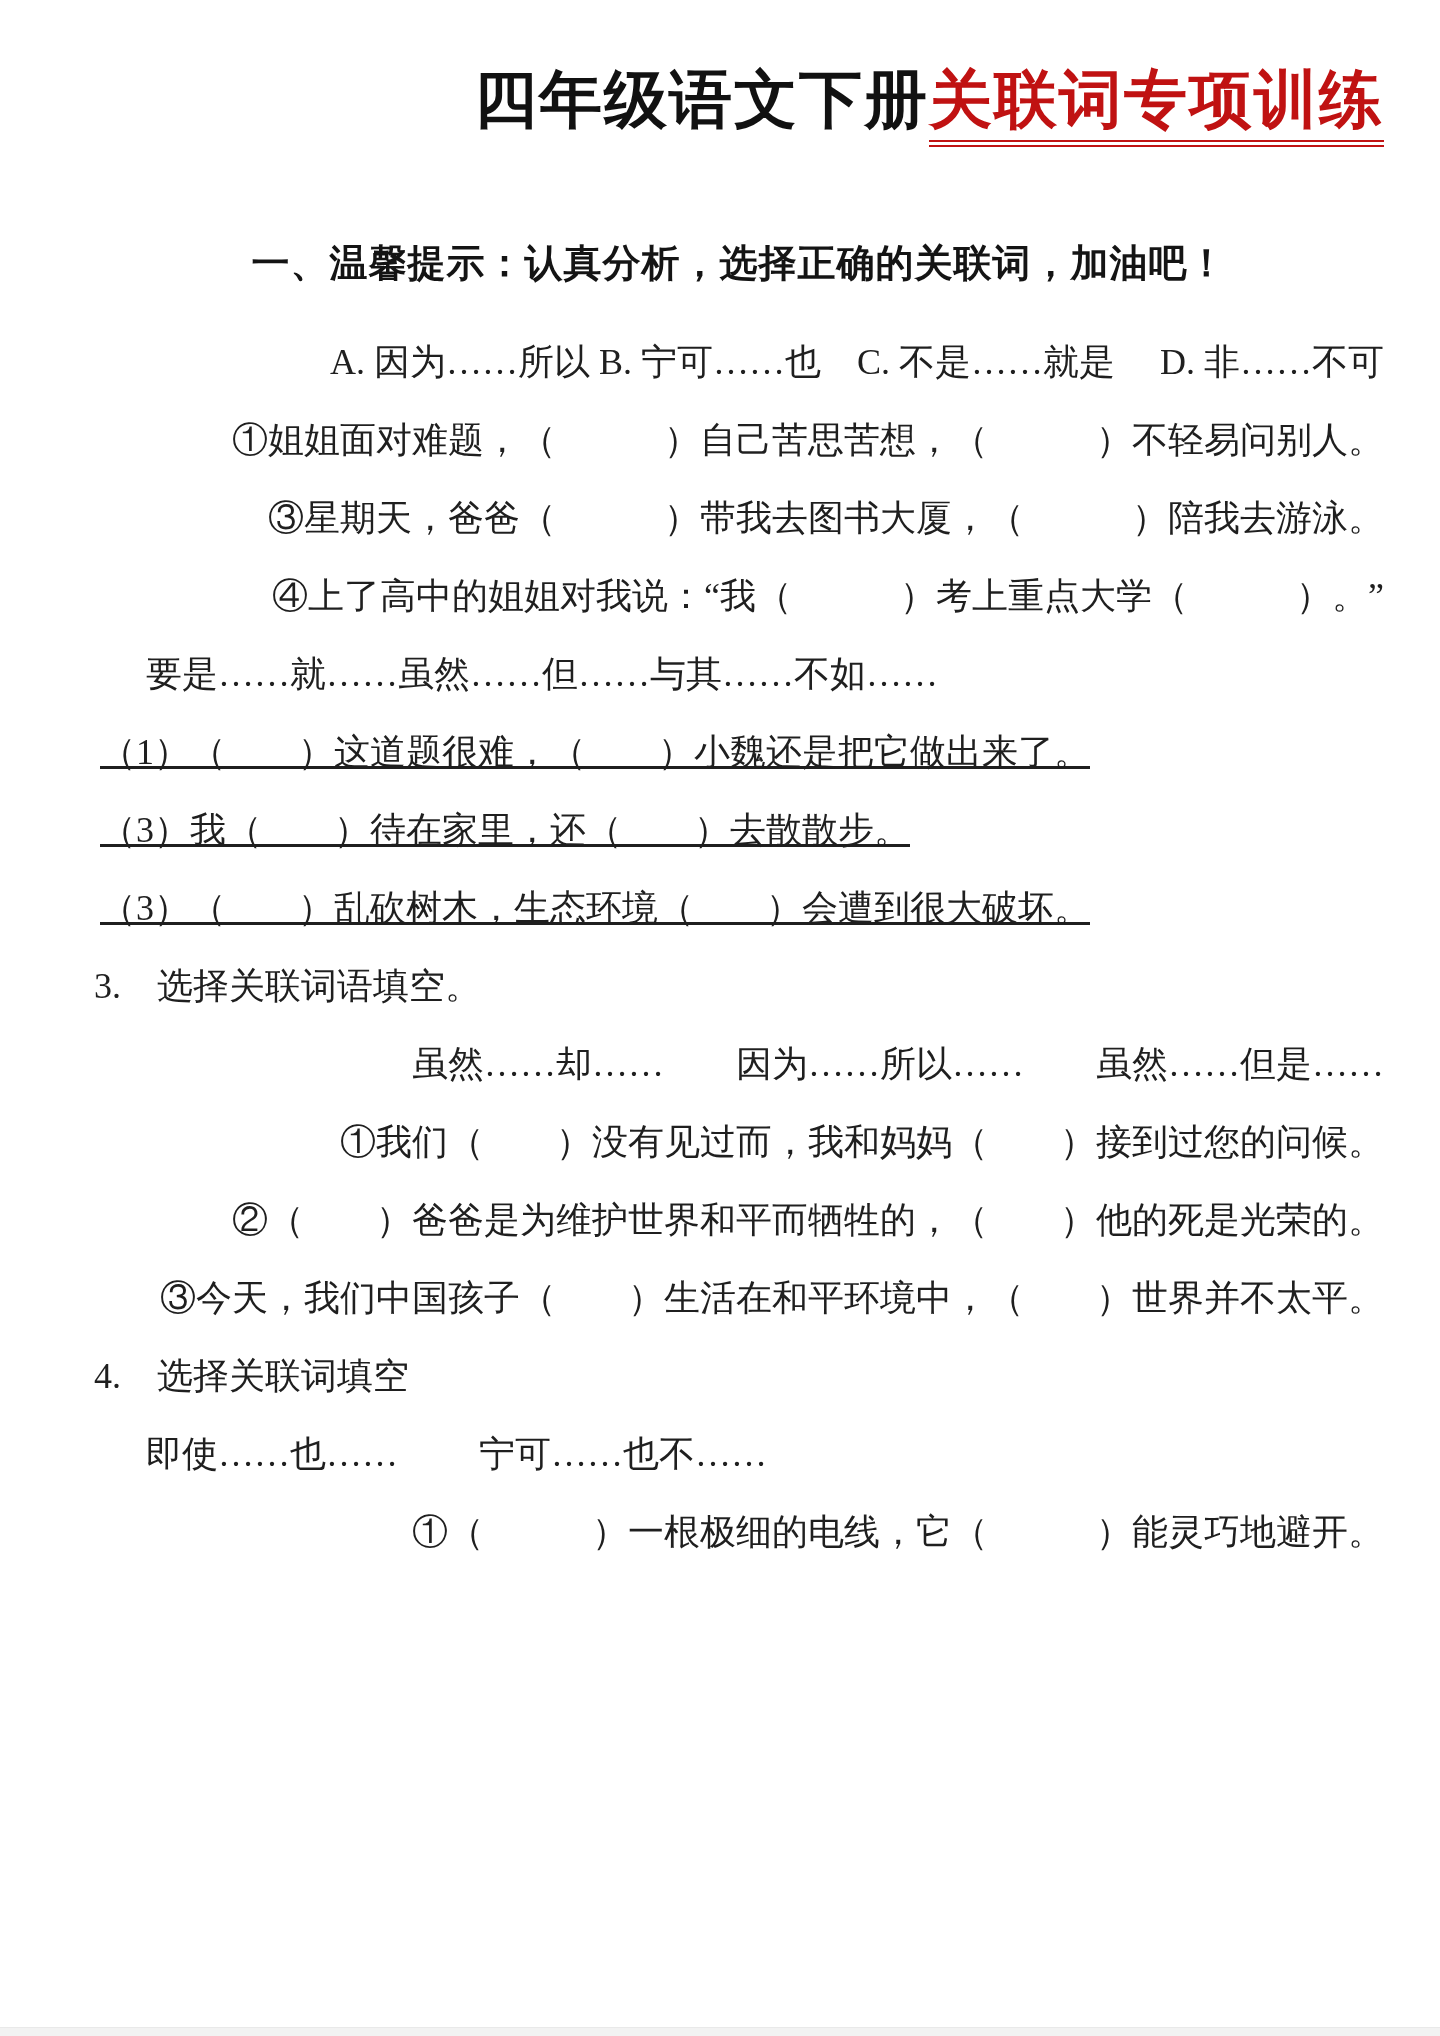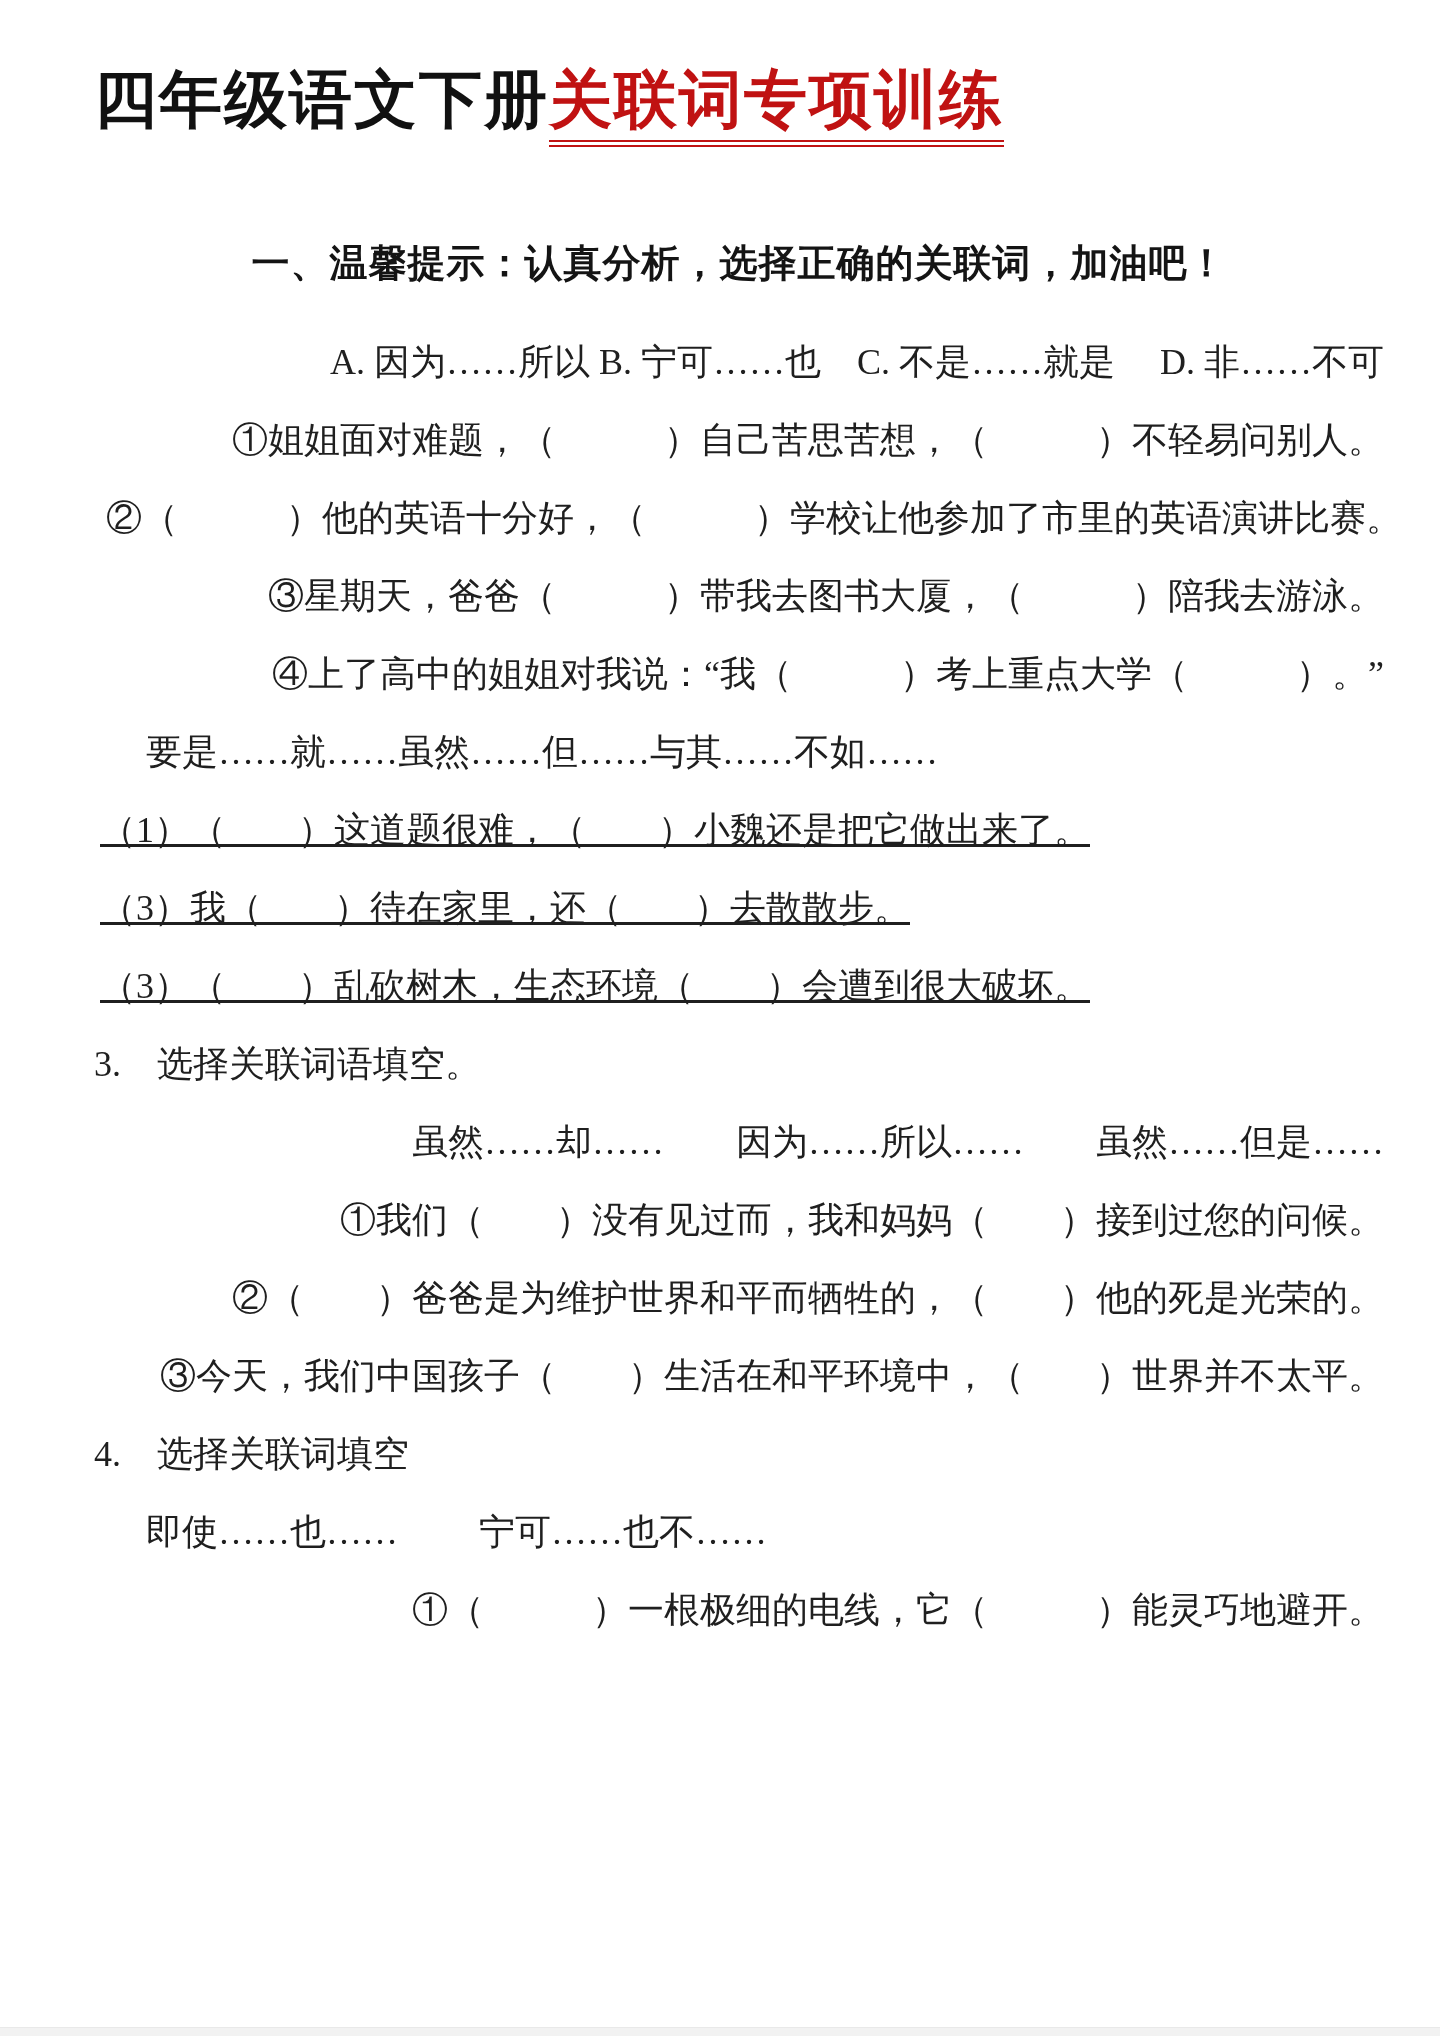--- a/index.html
+++ b/index.html
@@ -13,21 +13,21 @@
     position: relative;
     overflow: hidden;
     font-family: "Liberation Serif", "DejaVu Serif", serif;
     color: #1f1f1f;
   }
   .page {
     padding: 58px 56px 0 94px;
   }
   .title {
     margin: 0 0 0 0;
-    text-align: left;
+    text-align: right;
     font-size: 63px;
     font-weight: bold;
     line-height: 84px;
     letter-spacing: 2px;
     white-space: nowrap;
     color: #111111;
   }
   .title .t-red {
     color: #c01212;
     border-bottom: 7px double #c01212;
@@ -68,21 +68,20 @@
 <body>
 
 <div class="page">
 
   <h1 class="title"><span class="t-black">四年级语文下册</span><span class="t-red">关联词专项训练</span></h1>
 
   <h2 class="section-header">一、温馨提示：认真分析，选择正确的关联词，加油吧！</h2>
 
   <div class="line l-sub">A. 因为……所以 B. 宁可……也　C. 不是……就是　 D. 非……不可</div>
   <div class="line l-sub">①姐姐面对难题，（　　　）自己苦思苦想，（　　　）不轻易问别人。</div>
-  <div class="line l-sub">②（　　　）他的英语十分好，（　　　）学校让他参加了市里的英语演讲比赛。</div>
   <div class="line l-sub">③星期天，爸爸（　　　）带我去图书大厦，（　　　）陪我去游泳。</div>
   <div class="line l-sub">④上了高中的姐姐对我说：“我（　　　）考上重点大学（　　　）。”</div>
 
   <div class="line l-bank">要是……就……虽然……但……与其……不如……</div>
   <div class="line l-paren">（1）（　　）这道题很难，（　　）小魏还是把它做出来了。</div>
   <div class="line l-paren">（3）我（　　）待在家里，还（　　）去散散步。</div>
   <div class="line l-paren">（3）（　　）乱砍树木，生态环境（　　）会遭到很大破坏。</div>
 
   <div class="line l-stem">3.　选择关联词语填空。</div>
   <div class="line l-sub">虽然……却……　　因为……所以……　　虽然……但是……</div>

